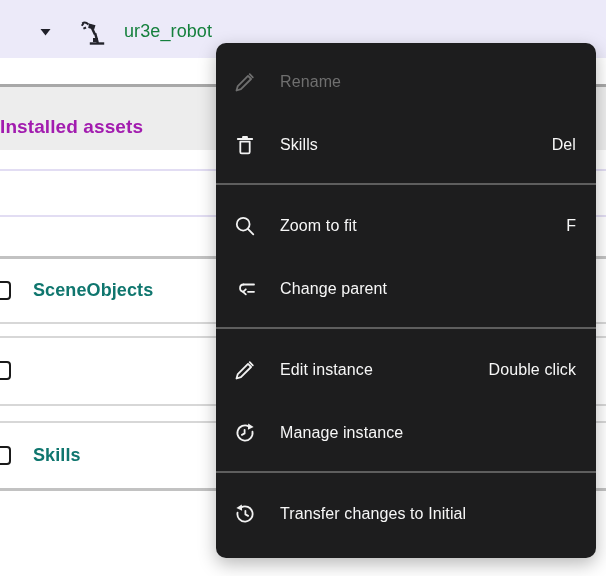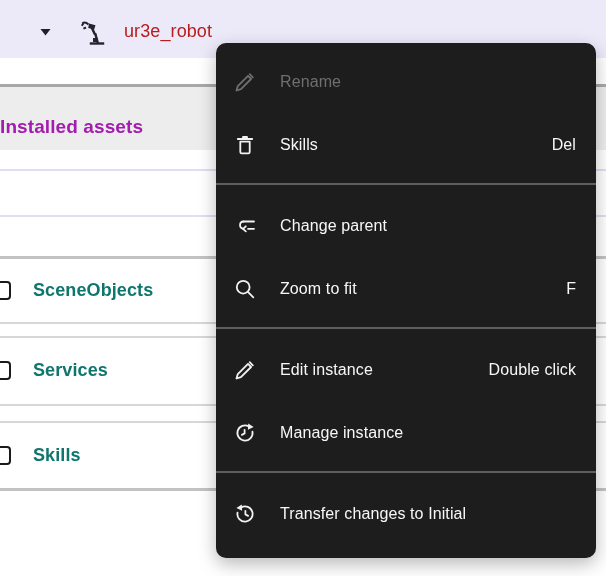--- a/index.html
+++ b/index.html
@@ -5,21 +5,21 @@
   html,body{margin:0;padding:0;background:#fff;}
   .screen{
     position:relative;width:606px;height:576px;overflow:hidden;background:#ffffff;
     font-family:"Liberation Sans", sans-serif;-webkit-font-smoothing:antialiased;
   }
   
   .header-band{position:absolute;left:0;top:0;width:606px;height:58px;background:#ECEAF9;}
   .caret{position:absolute;left:40px;top:28px;width:11px;height:8px;cursor:pointer;}
   .robot-icon{position:absolute;left:80px;top:16px;width:32px;height:32px;}
   .entity-label{position:absolute;left:124px;top:0;height:58px;line-height:62px;
-    font-size:18px;color:#b91c1c;letter-spacing:.1px;}
+    font-size:18px;color:#15803d;letter-spacing:.1px;}
   .rule-top{position:absolute;left:0;top:84px;width:606px;height:3px;background:#A8A8A8;}
   .assets-band{position:absolute;left:0;top:87px;width:606px;height:63px;background:#EDEDED;}
   .assets-title{position:absolute;left:0;top:8px;height:71px;line-height:63px;
     font-size:19px;font-weight:bold;color:#a21caf;letter-spacing:.1px;}
   .lav-line{position:absolute;left:0;width:606px;height:2px;background:#E2DDF3;}
   .lav-a{top:169px}.lav-b{top:215px}
   .row-rule{position:absolute;left:0;width:606px;background:#D7D7D7;height:2px;}
   .rr-0{top:256px;height:3px;background:#C2C2C2}
   .rr-1{top:322px}.rr-2{top:336px}.rr-3{top:404px}.rr-4{top:421px}
   .rr-5{top:488px;height:3px;background:#C2C2C2}
@@ -87,21 +87,20 @@
   <div class="row-rule rr-3"></div>
   <div class="row-rule rr-4"></div>
   <div class="row-rule rr-5"></div>
   <div id="asset-rows">
       <div class="asset-row row-0">
         <span class="checkbox"></span>
         <span class="asset-label">SceneObjects</span>
       </div>
       <div class="asset-row row-1">
         <span class="checkbox"></span>
-        <span class="asset-label">Services</span>
       </div>
       <div class="asset-row row-2">
         <span class="checkbox"></span>
         <span class="asset-label">Skills</span>
       </div>
     </div>
 
   <div class="menu" id="context-menu">
       <div class="menu-item disabled">
         <span class="mi-icon">
@@ -120,37 +119,37 @@
             <path d="M7.3 8.6h9.4V19a1.4 1.4 0 0 1-1.4 1.4H8.7A1.4 1.4 0 0 1 7.3 19V8.6z" stroke-width="2"></path>
           </svg>
         </span>
         <span class="mi-label">Skills</span>
         <span class="mi-shortcut">Del</span>
       </div>
       <div class="menu-sep"></div>
       <div class="menu-item">
         <span class="mi-icon">
           <svg viewBox="0 0 24 24">
+            <circle cx="10.2" cy="10.2" r="6.4"></circle>
+            <path d="M14.9 14.9l5.4 5.4"></path>
+          </svg>
+        </span>
+        <span class="mi-label">Zoom to fit</span>
+        <span class="mi-shortcut">F</span>
+      </div>
+      <div class="menu-item">
+        <span class="mi-icon">
+          <svg viewBox="0 0 24 24">
             <path d="M10.5 7.5H21"></path>
             <path d="M15 14.8h6"></path>
             <path d="M10.5 7.5c-4.6 0-4.6 7.3 0 7.3"></path>
             <path d="M12.8 12.3L10 14.8l2.8 2.5"></path>
           </svg>
         </span>
         <span class="mi-label">Change parent</span>
-      </div>
-      <div class="menu-item">
-        <span class="mi-icon">
-          <svg viewBox="0 0 24 24">
-            <circle cx="10.2" cy="10.2" r="6.4"></circle>
-            <path d="M14.9 14.9l5.4 5.4"></path>
-          </svg>
-        </span>
-        <span class="mi-label">Zoom to fit</span>
-        <span class="mi-shortcut">F</span>
       </div>
       <div class="menu-sep"></div>
       <div class="menu-item">
         <span class="mi-icon">
           <svg viewBox="0 0 24 24">
             <path d="M3.5 20.5l1.3-4.4L15 5.9l3.1 3.1L7.9 19.2 3.5 20.5z"></path>
             <path d="M16.7 4.2l3.1 3.1" stroke-width="3.1"></path>
           </svg>
         </span>
         <span class="mi-label">Edit instance</span>

